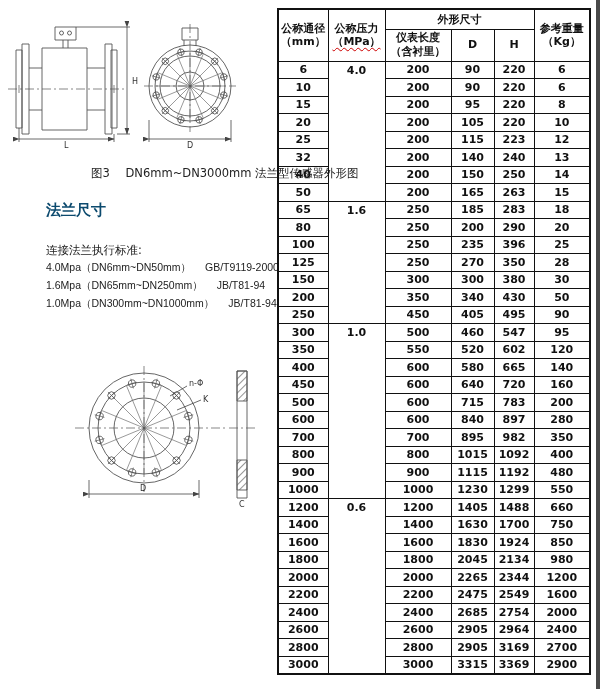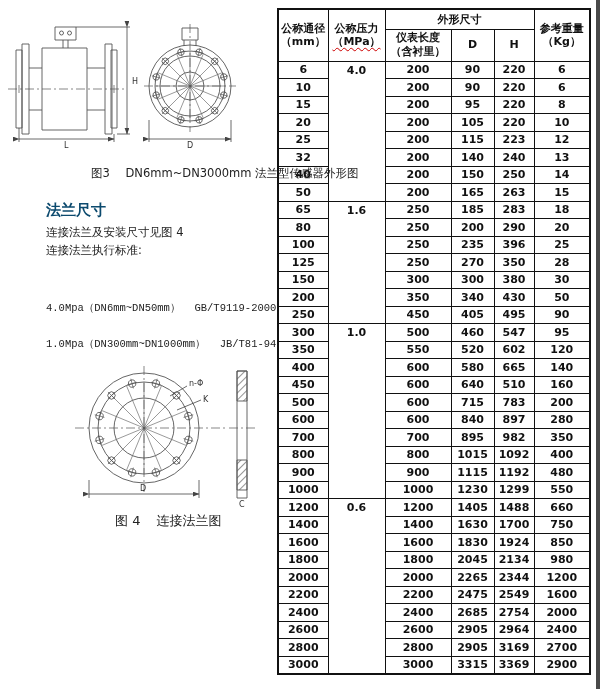--- a/index.html
+++ b/index.html
@@ -17,22 +17,21 @@
   .fig-caption{position:absolute;font-size:11.5px;white-space:nowrap;color:#222;margin-left:43px;}
   #fig3-caption{left:48px;top:166px;}
   #fig4-caption{left:72px;top:512px;font-size:13px;}
   .fig-caption .cap-no{margin-right:12px;}
   .section-heading{position:absolute;left:46px;top:201px;font-size:15px;font-weight:bold;color:#0c4a6e;}
   .body-line{position:absolute;left:46px;font-size:11.5px;color:#222;white-space:nowrap;}
   #line1{top:225px;}
   #line2{top:243px;}
   .std-line{
     position:absolute;left:46px;font-size:10.5px;white-space:nowrap;color:#222;
-    font-family:Liberation Mono, monospace;
-    margin-top:40px;
+    font-family:Liberation Sans, sans-serif;
   }
   #std0{top:261px;} #std1{top:279px;} #std2{top:297px;} #std3{top:315px;}
   .std-line .std-code{margin-left:14px;}
 
   
   .dim-table{
     position:absolute;left:277px;top:8px;width:312px;
     border-collapse:collapse;table-layout:fixed;
     font-size:11px;font-weight:bold;color:#111;
     border:2px solid #111;
@@ -151,25 +150,27 @@
     </g>
     <text x="181" y="128" font-size="8" fill="#333">D</text>
   </svg>
 
   <div id="fig3-caption" class="fig-caption">
     <span class="cap-no">图3</span>
     <span>DN6mm~DN3000mm 法兰型传感器外形图</span>
   </div>
 
   <div class="section-heading">法兰尺寸</div>
-  <div id="line1" class="body-line">连接法兰及安装尺寸见图 4</div>
   <div id="line2" class="body-line">连接法兰执行标准:</div>
 
   <div id="std0" class="std-line">
     <span>4.0Mpa（DN6mm~DN50mm）</span><span class="std-code">GB/T9119-2000</span>
+  </div>
+  <div id="std1" class="std-line">
+    <span>1.6Mpa（DN65mm~DN250mm）</span><span class="std-code">JB/T81-94</span>
   </div>
   <div id="std2" class="std-line">
     <span>1.0Mpa（DN300mm~DN1000mm）</span><span class="std-code">JB/T81-94</span>
   </div>
 
   <svg id="fig4-svg" class="fig-svg" width="250" height="150" viewBox="0 0 250 150">
     <defs>
       <marker id="ah4" markerWidth="9" markerHeight="8" refX="7.5" refY="3" orient="auto">
         <path d="M0,0 L8,3 L0,6 z" fill="#444"></path>
       </marker>
@@ -231,24 +232,20 @@
 
     <g stroke="#555" stroke-width="0.9">
       <rect x="222" y="11" width="10" height="127" fill="none"></rect>
       <rect x="222" y="11" width="10" height="30" fill="url(#hatch4)"></rect>
       <rect x="222" y="100" width="10" height="30" fill="url(#hatch4)"></rect>
       <line x1="214" y1="68" x2="240" y2="68" stroke-dasharray="9 3 2 3" stroke-width="0.7"></line>
     </g>
     <text x="224" y="147" font-size="8" fill="#333">C</text>
   </svg>
 
-  <div id="fig4-caption" class="fig-caption">
-    <span class="cap-no">图 4</span>
-    <span>连接法兰图</span>
-  </div>
 
   <table class="dim-table">
     <colgroup>
       <col style="width:50px">
         <col style="width:57px">
         <col style="width:66px">
       <col style="width:43px">
         <col style="width:40px">
         <col style="width:56px">
     </colgroup>
@@ -404,21 +401,21 @@
           <td>400</td>
           <td>600</td>
           <td>580</td>
           <td>665</td>
           <td>140</td>
         </tr>
         <tr>
           <td>450</td>
           <td>600</td>
           <td>640</td>
-          <td>510</td>
+          <td>720</td>
           <td>160</td>
         </tr>
         <tr>
           <td>500</td>
           <td>600</td>
           <td>715</td>
           <td>783</td>
           <td>200</td>
         </tr>
         <tr>

